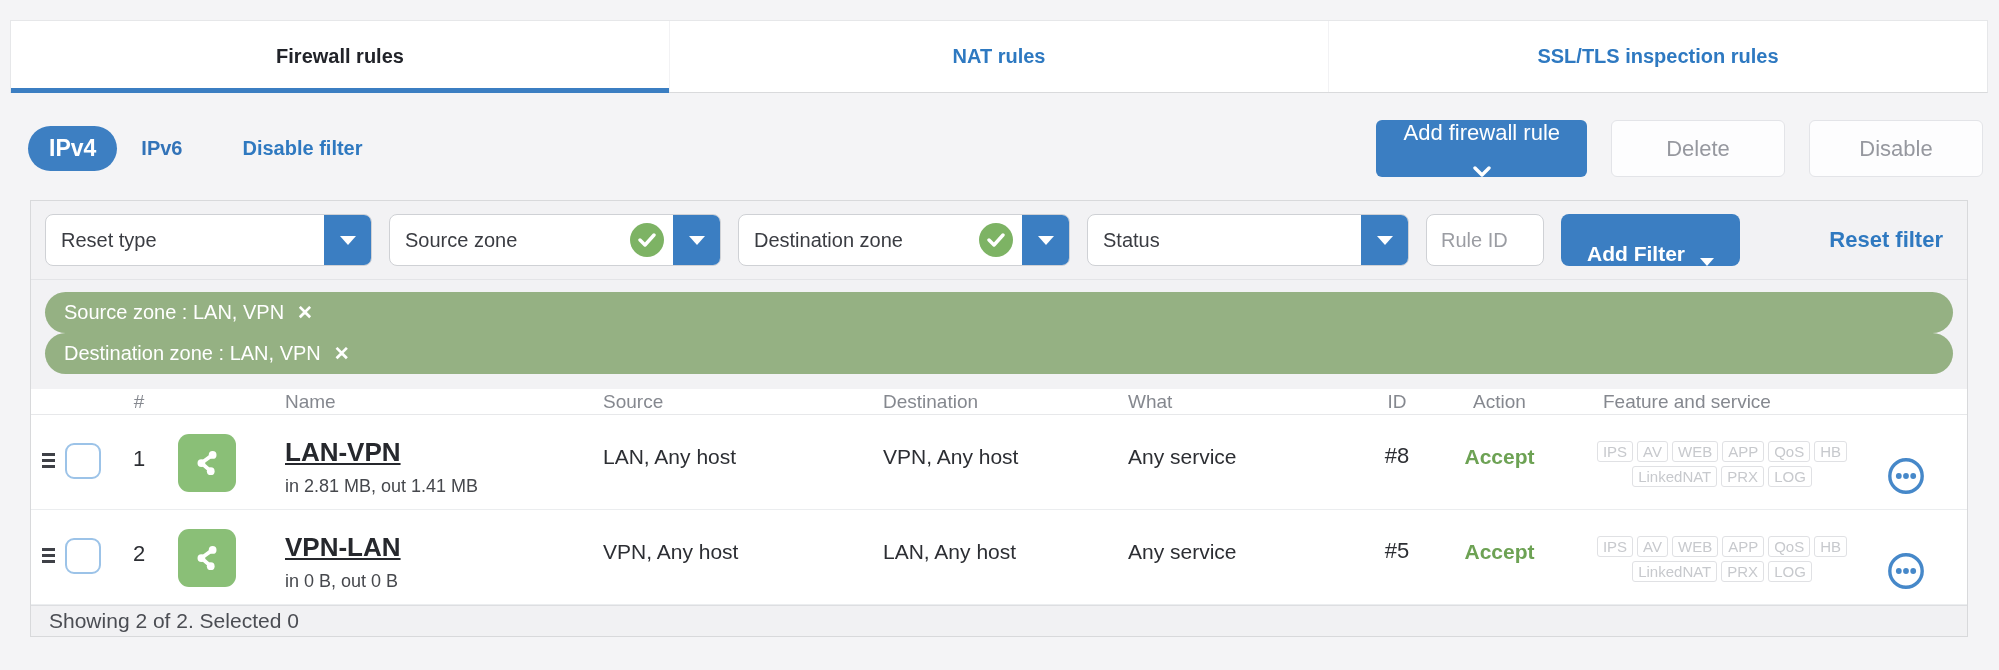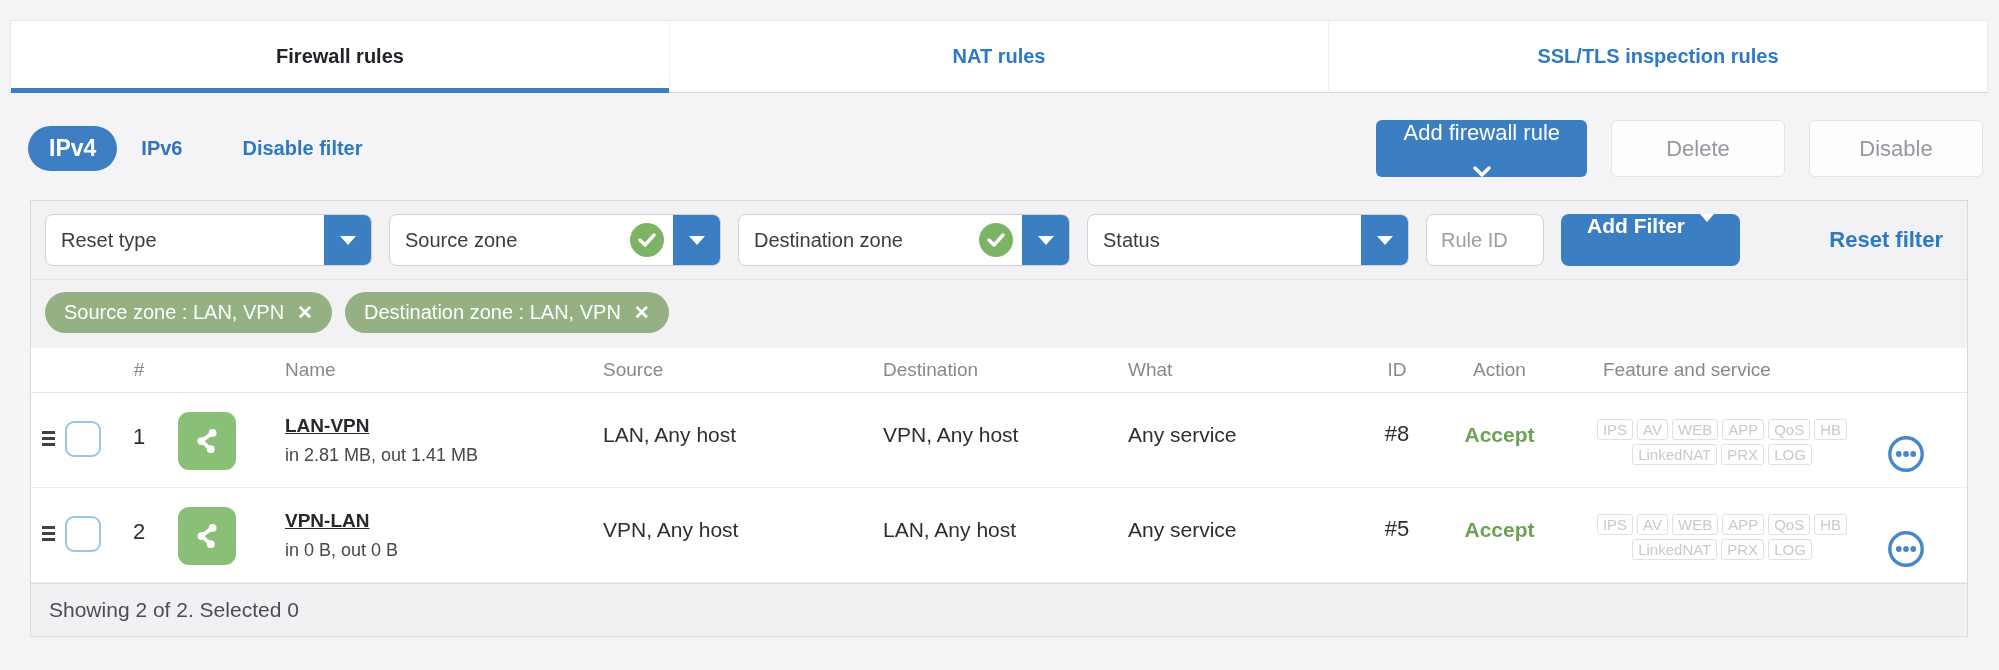--- a/index.html
+++ b/index.html
@@ -103,28 +103,28 @@
   .w-status  { width: 322px; }
   .rule-id {
     width: 118px; height: 52px; border: 1px solid #cfd1d5; border-radius: 8px;
     font-family: inherit; font-size: 20px; color: #53555b; padding: 0 14px;
     background: #fff; outline: none;
   }
   .rule-id::placeholder { color: #9b9da3; }
   .btn-addfilter {
     height: 52px; background: #3b7ec2; border: none; border-radius: 8px;
     color: #fff; font-family: inherit; font-size: 21px; font-weight: 600;
-    padding: 0 26px; display: flex; align-items: flex-start; gap: 15px; cursor: pointer;
+    padding: 0 26px; display: flex; align-items: flex-end; gap: 15px; cursor: pointer;
   }
   .btn-addfilter .tri-down { border-left-width: 7px; border-right-width: 7px; border-top-width: 8px; }
   .reset-filter { margin-left: auto; font-size: 22px; padding-right: 10px; }
 
   
   .chips-row {
-    display: flex; gap: 13px; padding: 12px 14px 15px; background: #f2f2f4;
+    display: flex; padding: 12px 14px 15px; background: #f2f2f4; flex-direction: column;
   }
   .chip {
     background: #95b183; color: #fff; font-size: 20px; height: 41px;
     border-radius: 21px; display: flex; align-items: center; gap: 13px;
     padding: 0 19px;
   }
   .chip-x { font-weight: bold; font-size: 19px; cursor: pointer; line-height: 1; }
 
   
   .grid {
@@ -156,21 +156,21 @@
     border: 2px solid #9cc3e8; border-radius: 9px; cursor: pointer;
   }
   .cell-num { text-align: center; padding-top: 31px; font-size: 22px; }
   .cell-icon { padding-top: 19px; display: flex; justify-content: center; }
   .rule-icon {
     width: 58px; height: 58px; background: #8abf77; border-radius: 11px;
     display: flex; align-items: center; justify-content: center;
   }
   .cell-name { padding: 22px 0 0 38px; }
   .rule-name {
-    font-size: 19px; font-weight: bold; color: #26282d;
+    font-size: 26px; font-weight: bold; color: #26282d;
     text-decoration: underline; cursor: pointer; display: inline-block;
   }
   .rule-traffic { font-size: 18px; color: #46484d; margin-top: 8px; }
   .cell-text { padding: 30px 0 0 16px; font-size: 21px; }
   .cell-id { text-align: center; padding-top: 28px; font-size: 22px; }
   .cell-action { text-align: center; padding-top: 30px; font-size: 21px; font-weight: bold; color: #6da254; }
   .cell-features { padding-top: 26px; display: flex; flex-direction: column; gap: 4px; }
   .badge-line { display: flex; justify-content: center; gap: 4px; }
   .badge {
     font-size: 15px; color: #c7c9cd; border: 1px solid #e0e1e4;

